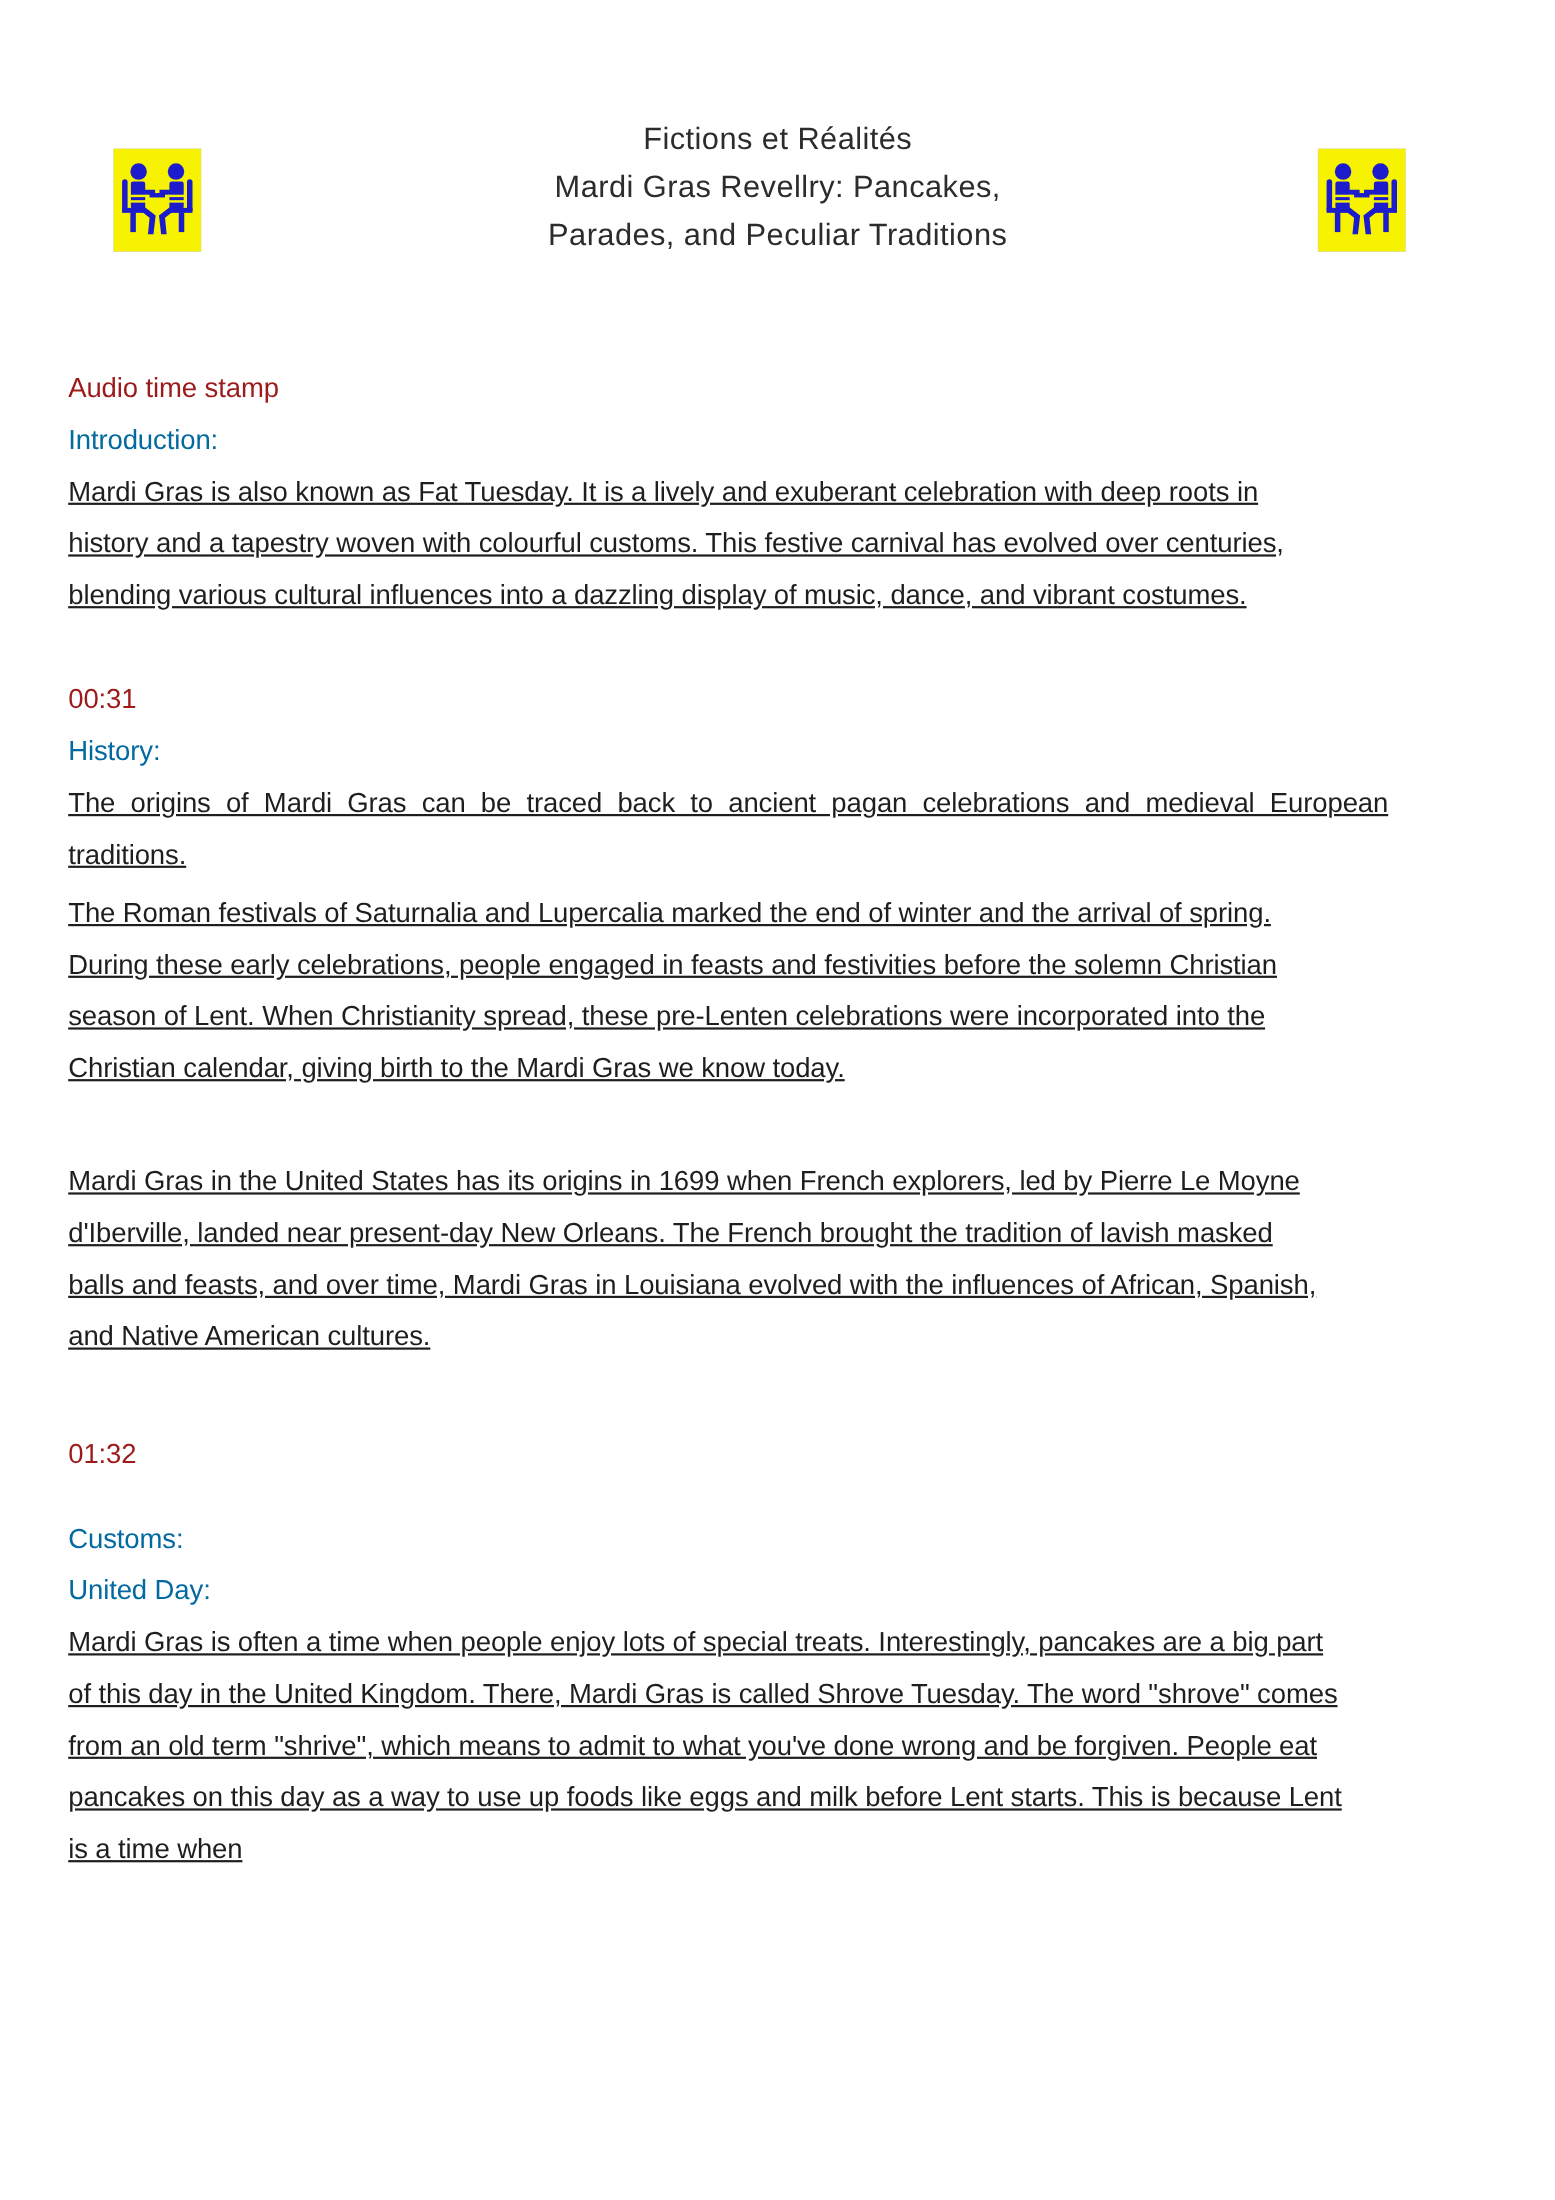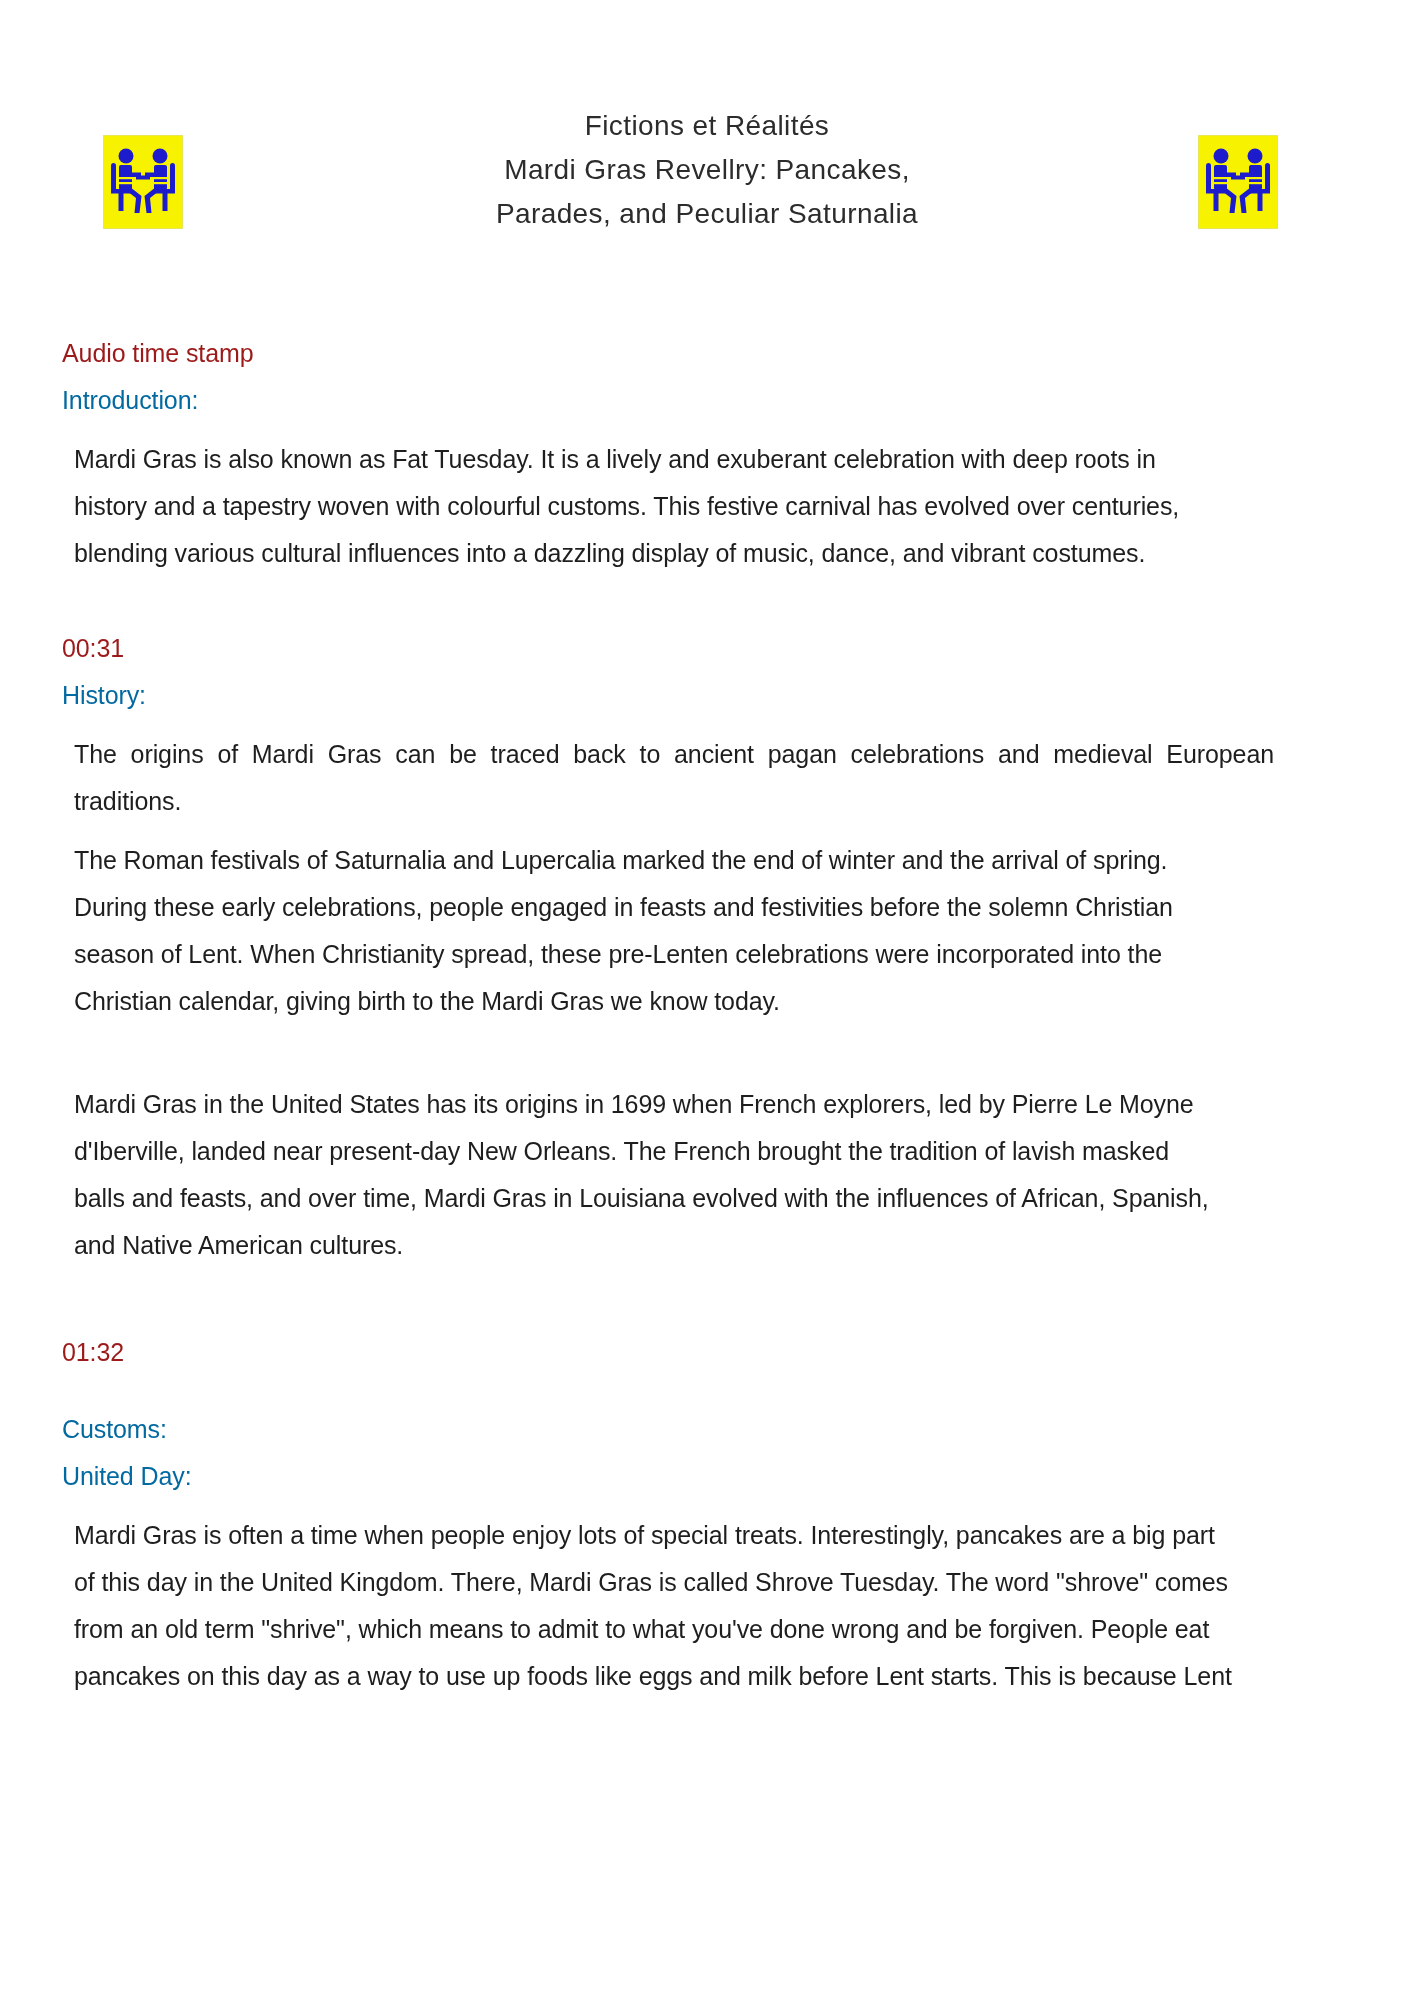--- a/index.html
+++ b/index.html
@@ -29,21 +29,21 @@
   .content{
     padding-left:62px;
     padding-right:107px;
     font-size:25px;
     line-height:47px;
     letter-spacing:-0.1px;
   }
   .ts{color:#9c1a1a;}
   .audio-label{margin-top:94px;}
   .sec-heading{color:#0369a1;}
-  p{margin:12px;}
+  p{margin:0;text-decoration:underline;}
   .p-intro{max-width:1160px;}
   .p-hist1{max-width:1200px;text-align:justify;}
   .p-hist2{max-width:1140px;margin-top:6px;}
   .p-hist3{max-width:1140px;margin-top:56px;}
   .ts-1{margin-top:48px;}
   .ts-2{margin-top:60px;}
   .customs-heading{margin-top:30px;}
   .p-pancake{max-width:1165px;}
   
   .footer{
@@ -125,21 +125,21 @@
         <path d="M27 52 L38.5 61 L36.5 78 L31.5 78 L33 63 L24 56 Z"></path>
         <rect x="15" y="42" width="15" height="2.2" fill="#f6f200"></rect>
         <rect x="15" y="47" width="15" height="2.2" fill="#f6f200"></rect>
       </g>
     </g>
   </svg>
 
   <div class="title-block">
     <div>Fictions et Réalités</div>
     <div>Mardi Gras Revellry: Pancakes,</div>
-    <div>Parades, and Peculiar Saturnalia</div>
+    <div>Parades, and Peculiar Traditions</div>
   </div>
 
   <div class="content">
 
     <div class="ts audio-label">Audio time stamp</div>
 
     <div class="sec-heading">Introduction:</div>
 
     <p class="p-intro">Mardi Gras is also known as Fat Tuesday. It is a lively and exuberant celebration with deep roots in history and a tapestry woven with colourful customs. This festive carnival has evolved over centuries, blending various cultural influences into a dazzling display of music, dance, and vibrant costumes.</p>
 

